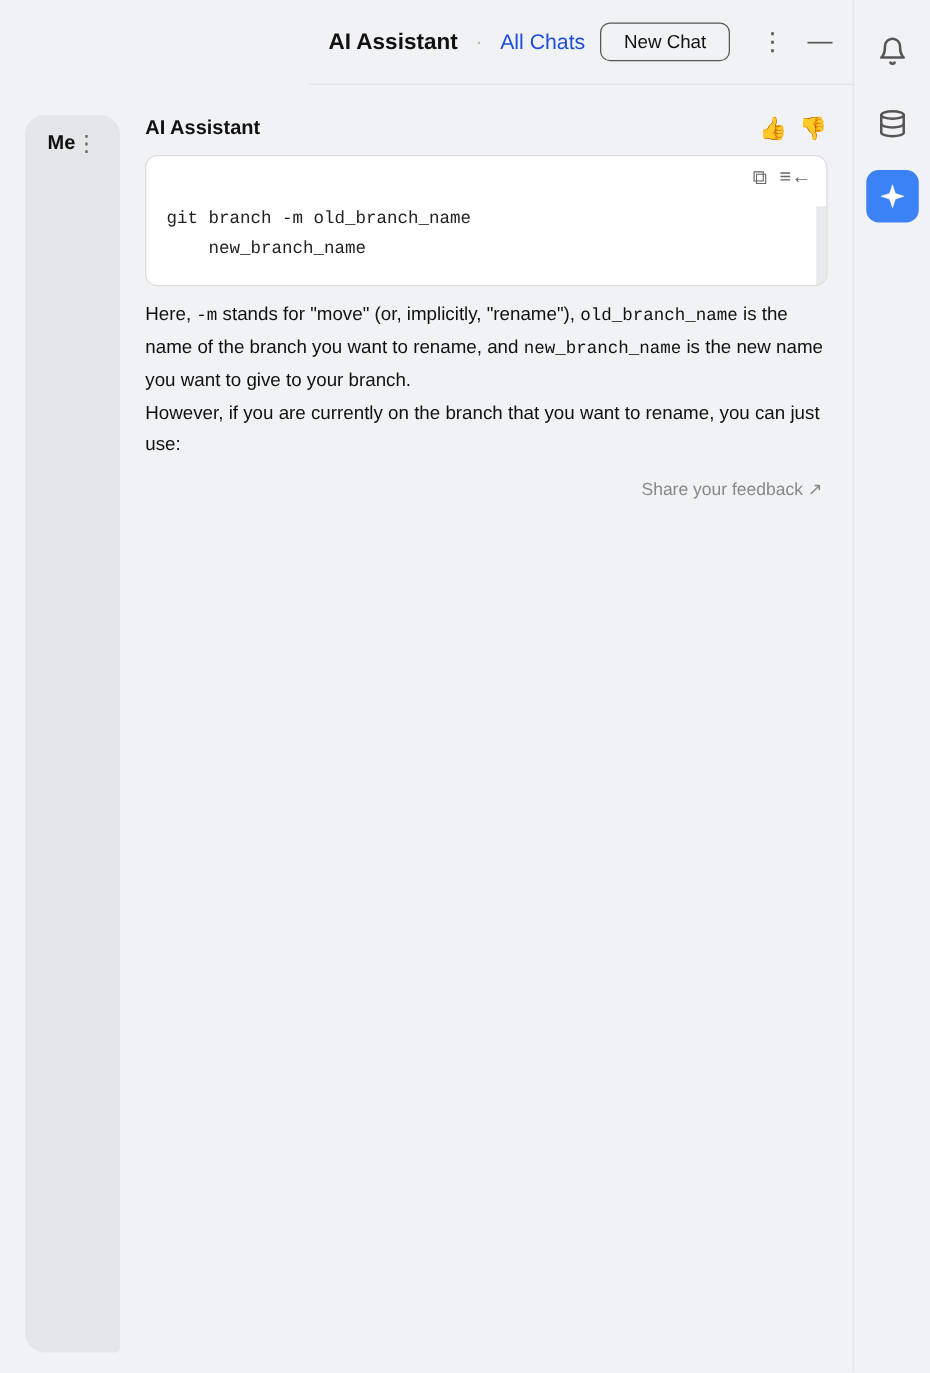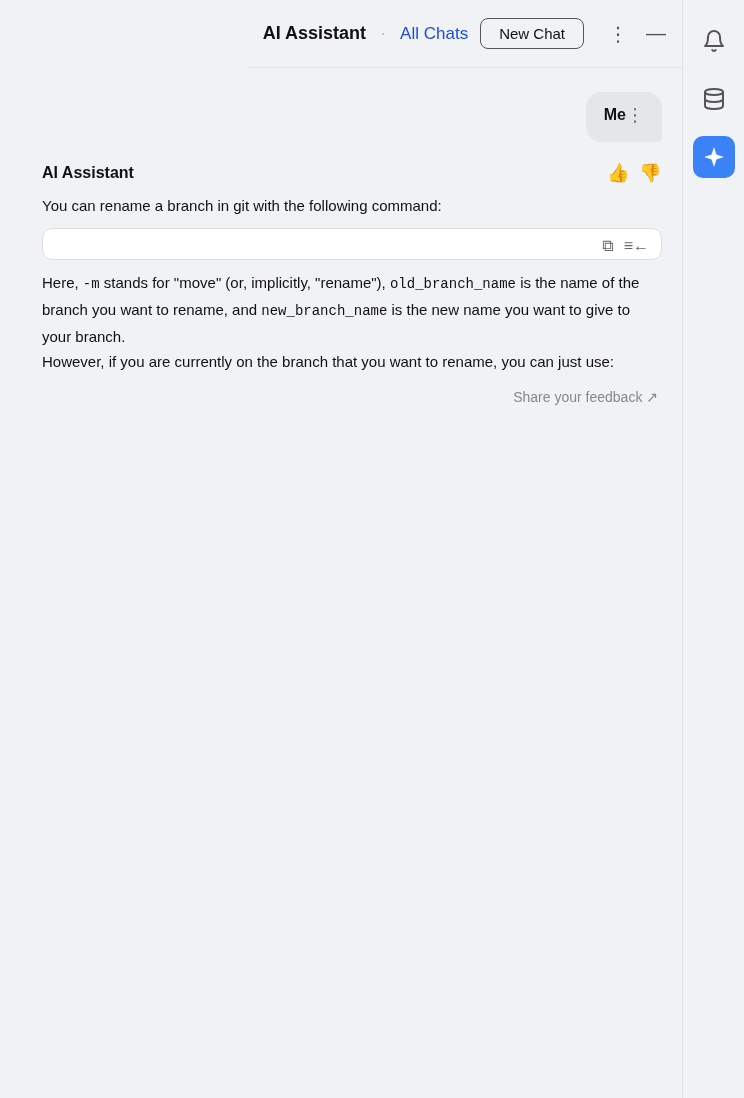--- a/index.html
+++ b/index.html
@@ -74,21 +74,21 @@
       cursor: pointer;
       margin-left: 4px;
     }
 
     
     .chat-area {
       flex: 1;
       overflow-y: auto;
       padding: 24px 20px 16px 20px;
       display: flex;
-      flex-direction: column;
+      flex-direction: row;
       gap: 20px;
     }
 
     
     .chat-area::-webkit-scrollbar { width: 6px; }
     .chat-area::-webkit-scrollbar-track { background: transparent; }
     .chat-area::-webkit-scrollbar-thumb { background: #c0c2c8; border-radius: 3px; }
 
     
     .user-bubble-wrap {
@@ -304,27 +304,28 @@
     </div>
 
     <div class="ai-response">
       <div class="ai-response-header">
         <span class="ai-response-name">AI Assistant</span>
         <div class="ai-feedback-icons">
           <span class="ai-feedback-icon">👍</span>
           <span class="ai-feedback-icon">👎</span>
         </div>
       </div>
-      <div class="ai-response-text">You can rename a branch in git with the following command:</div>
 
       <div class="code-block" style="position:relative;">
         <div class="code-block-toolbar">
           <span class="code-block-icon">⧉</span>
           <span class="code-block-icon">≡←</span>
         </div>
+        <div class="code-block-content">git branch -m old_branch_name
+    new_branch_name</div>
 
         <div style="position:absolute;right:0;top:40px;bottom:0;width:8px;background:#e8e9ec;border-radius:0 0 8px 0;"></div>
       </div>
 
       <div class="ai-explanation">
         Here, <code class="inline">-m</code> stands for "move" (or, implicitly, "rename"), <code class="inline">old_branch_name</code> is the name of the branch you want to rename, and <code class="inline">new_branch_name</code> is the new name you want to give to your branch.<br>
         However, if you are currently on the branch that you want to rename, you can just use:
       </div>
 
       <div class="share-feedback">Share your feedback ↗</div>

